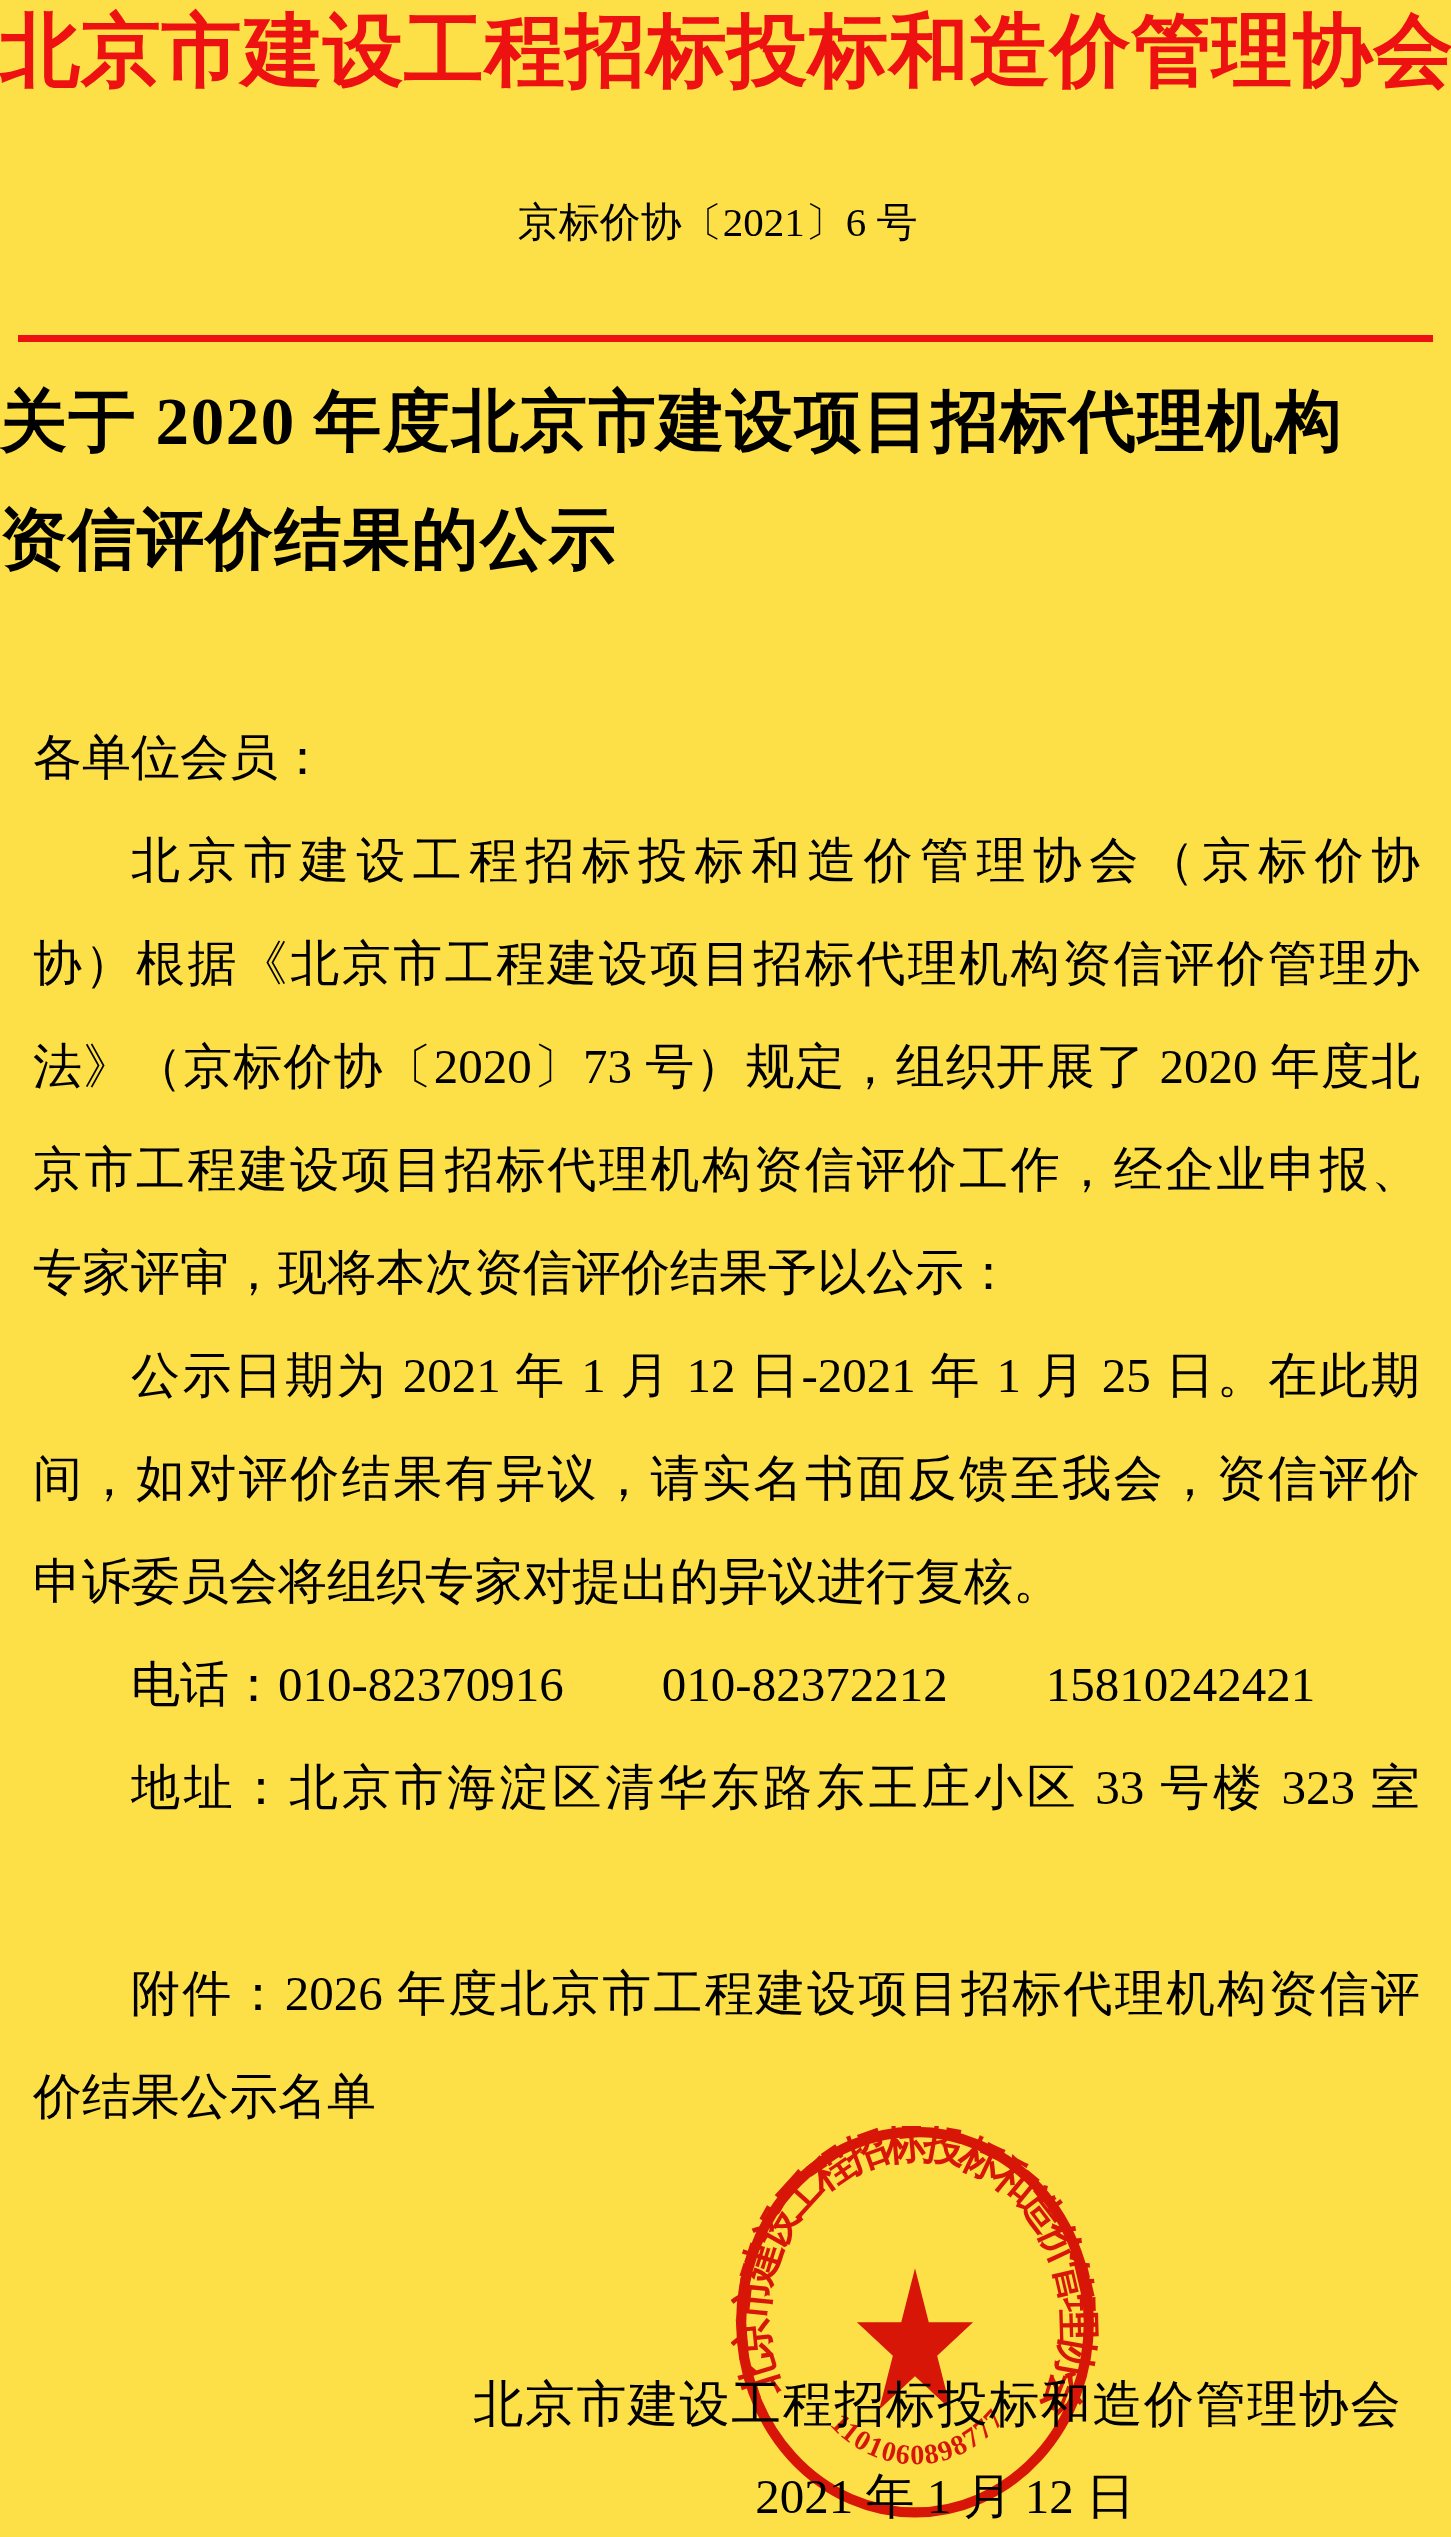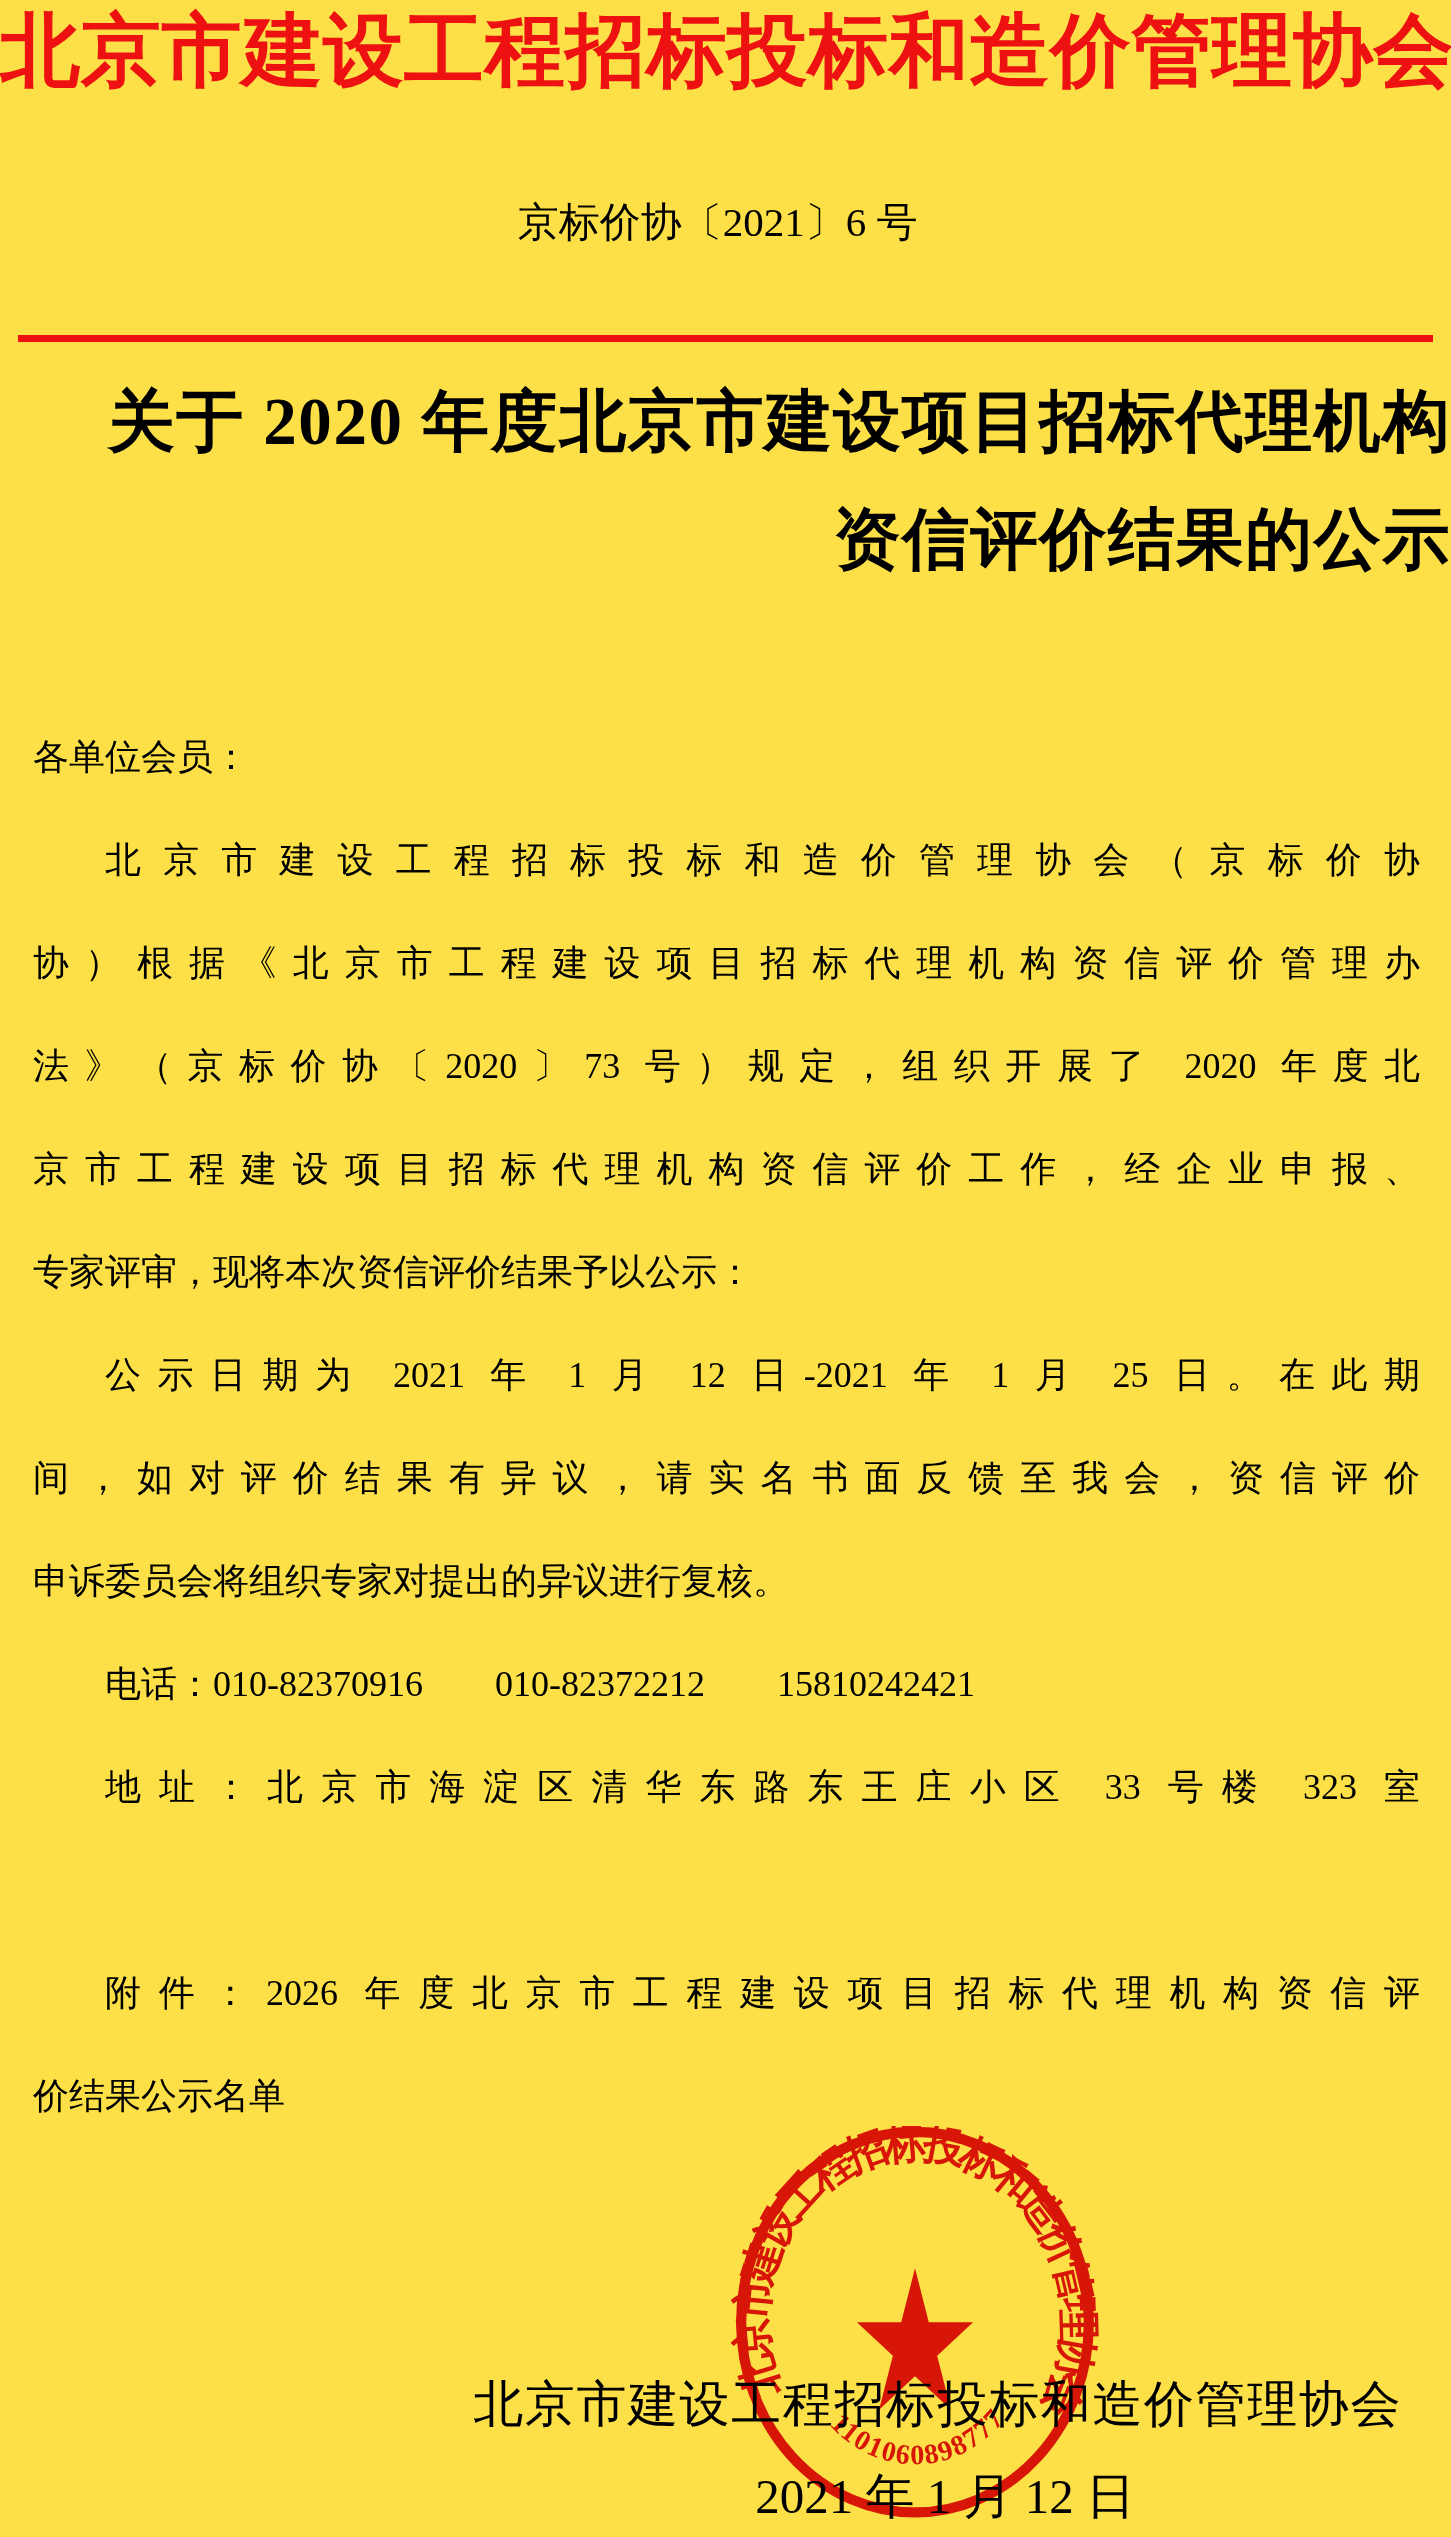--- a/index.html
+++ b/index.html
@@ -27,30 +27,30 @@
     font-size:41px;line-height:49px;
     color:#000;
   }
   .rule{
     position:absolute;top:335px;left:18px;
     width:1415px;height:7px;
     background:#ee1111;
   }
   .doc-title{
     position:absolute;top:362px;left:0;right:0;
-    text-align:right;
+    text-align:left;
     font-size:67px;line-height:118px;
     font-weight:bold;
     letter-spacing:1.6px;
   }
   
   .body-text{
     position:absolute;top:706px;left:33px;
     width:1387px;
-    font-size:36px;
+    font-size:49px;
   }
   .ln{
     line-height:103px;
     white-space:pre-wrap;
     text-align:left;
   }
   .j{
     text-align:justify;
     text-align-last:justify;
   }

